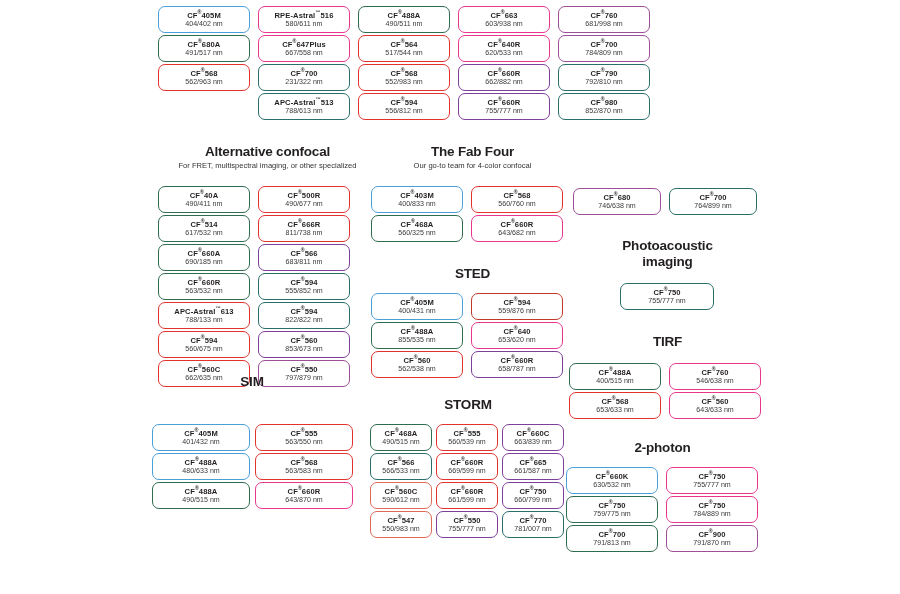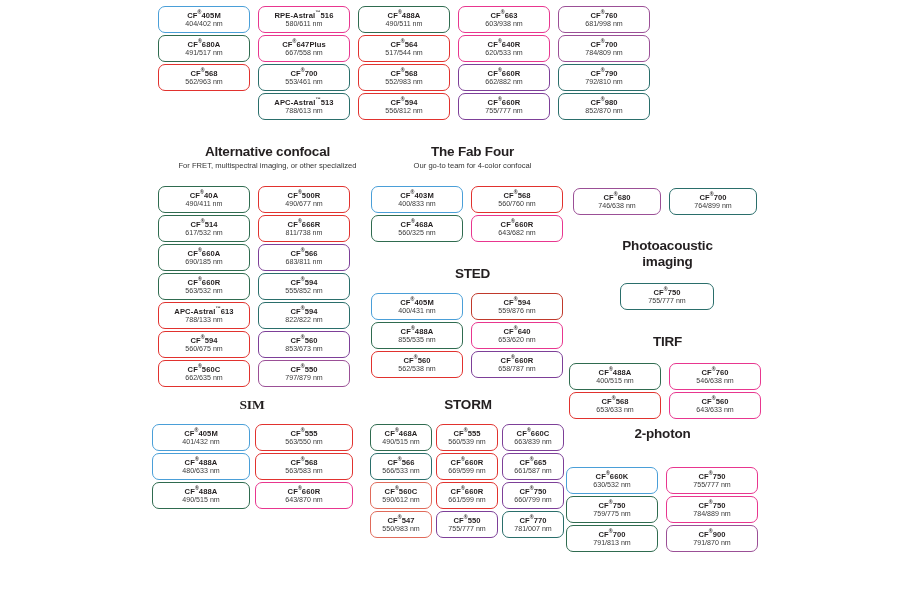--- a/index.html
+++ b/index.html
@@ -83,21 +83,21 @@
       <div class="pill" style="left: 258px; top: 6px; width: 92px; height: 27px; border-color: rgb(232, 54, 143);">
         <div class="nm"><span>RPE-Astral</span><sup>™</sup><span>516</span></div>
         <div class="wl">580/611 nm</div>
       </div>
       <div class="pill" style="left: 258px; top: 35px; width: 92px; height: 27px; border-color: rgb(232, 54, 143);">
         <div class="nm"><span>CF</span><sup>®</sup><span>647Plus</span></div>
         <div class="wl">667/558 nm</div>
       </div>
       <div class="pill" style="left: 258px; top: 64px; width: 92px; height: 27px; border-color: rgb(42, 110, 107);">
         <div class="nm"><span>CF</span><sup>®</sup><span>700</span></div>
-        <div class="wl">553/461 nm</div>
+        <div class="wl">231/322 nm</div>
       </div>
       <div class="pill" style="left: 258px; top: 93px; width: 92px; height: 27px; border-color: rgb(42, 110, 107);">
         <div class="nm"><span>APC-Astral</span><sup>™</sup><span>513</span></div>
         <div class="wl">788/613 nm</div>
       </div>
       <div class="pill" style="left: 358px; top: 6px; width: 92px; height: 27px; border-color: rgb(47, 107, 79);">
         <div class="nm"><span>CF</span><sup>®</sup><span>488A</span></div>
         <div class="wl">490/511 nm</div>
       </div>
       <div class="pill" style="left: 358px; top: 35px; width: 92px; height: 27px; border-color: rgb(225, 50, 46);">
@@ -268,21 +268,21 @@
         <div class="wl">653/633 nm</div>
       </div>
       <div class="pill" style="left: 669px; top: 363px; width: 92px; height: 27px; border-color: rgb(232, 54, 143);">
         <div class="nm"><span>CF</span><sup>®</sup><span>760</span></div>
         <div class="wl">546/638 nm</div>
       </div>
       <div class="pill" style="left: 669px; top: 392px; width: 92px; height: 27px; border-color: rgb(232, 54, 143);">
         <div class="nm"><span>CF</span><sup>®</sup><span>560</span></div>
         <div class="wl">643/633 nm</div>
       </div>
-      <div class="sect-title" style="left: 152px; top: 397px; width: 200px; font-family: Liberation Serif, serif;">SIM</div>
+      <div class="sect-title" style="left: 152px; top: 374px; width: 200px;">SIM</div>
       <div class="pill" style="left: 152px; top: 424px; width: 98px; height: 27px; border-color: rgb(74, 159, 216);">
         <div class="nm"><span>CF</span><sup>®</sup><span>405M</span></div>
         <div class="wl">401/432 nm</div>
       </div>
       <div class="pill" style="left: 152px; top: 453px; width: 98px; height: 27px; border-color: rgb(74, 159, 216);">
         <div class="nm"><span>CF</span><sup>®</sup><span>488A</span></div>
         <div class="wl">480/633 nm</div>
       </div>
       <div class="pill" style="left: 152px; top: 482px; width: 98px; height: 27px; border-color: rgb(47, 107, 79);">
         <div class="nm"><span>CF</span><sup>®</sup><span>488A</span></div>
@@ -342,21 +342,21 @@
         <div class="wl">661/587 nm</div>
       </div>
       <div class="pill" style="left: 502px; top: 482px; width: 62px; height: 27px; border-color: rgb(125, 63, 152);">
         <div class="nm"><span>CF</span><sup>®</sup><span>750</span></div>
         <div class="wl">660/799 nm</div>
       </div>
       <div class="pill" style="left: 502px; top: 511px; width: 62px; height: 27px; border-color: rgb(42, 110, 107);">
         <div class="nm"><span>CF</span><sup>®</sup><span>770</span></div>
         <div class="wl">781/007 nm</div>
       </div>
-      <div class="sect-title" style="left: 570px; top: 426px; width: 185px;">2-photon</div>
+      <div class="sect-title" style="left: 570px; top: 440px; width: 185px;">2-photon</div>
       <div class="pill" style="left: 566px; top: 467px; width: 92px; height: 27px; border-color: rgb(74, 159, 216);">
         <div class="nm"><span>CF</span><sup>®</sup><span>660K</span></div>
         <div class="wl">630/532 nm</div>
       </div>
       <div class="pill" style="left: 566px; top: 496px; width: 92px; height: 27px; border-color: rgb(47, 107, 79);">
         <div class="nm"><span>CF</span><sup>®</sup><span>750</span></div>
         <div class="wl">759/775 nm</div>
       </div>
       <div class="pill" style="left: 566px; top: 525px; width: 92px; height: 27px; border-color: rgb(47, 107, 79);">
         <div class="nm"><span>CF</span><sup>®</sup><span>700</span></div>

